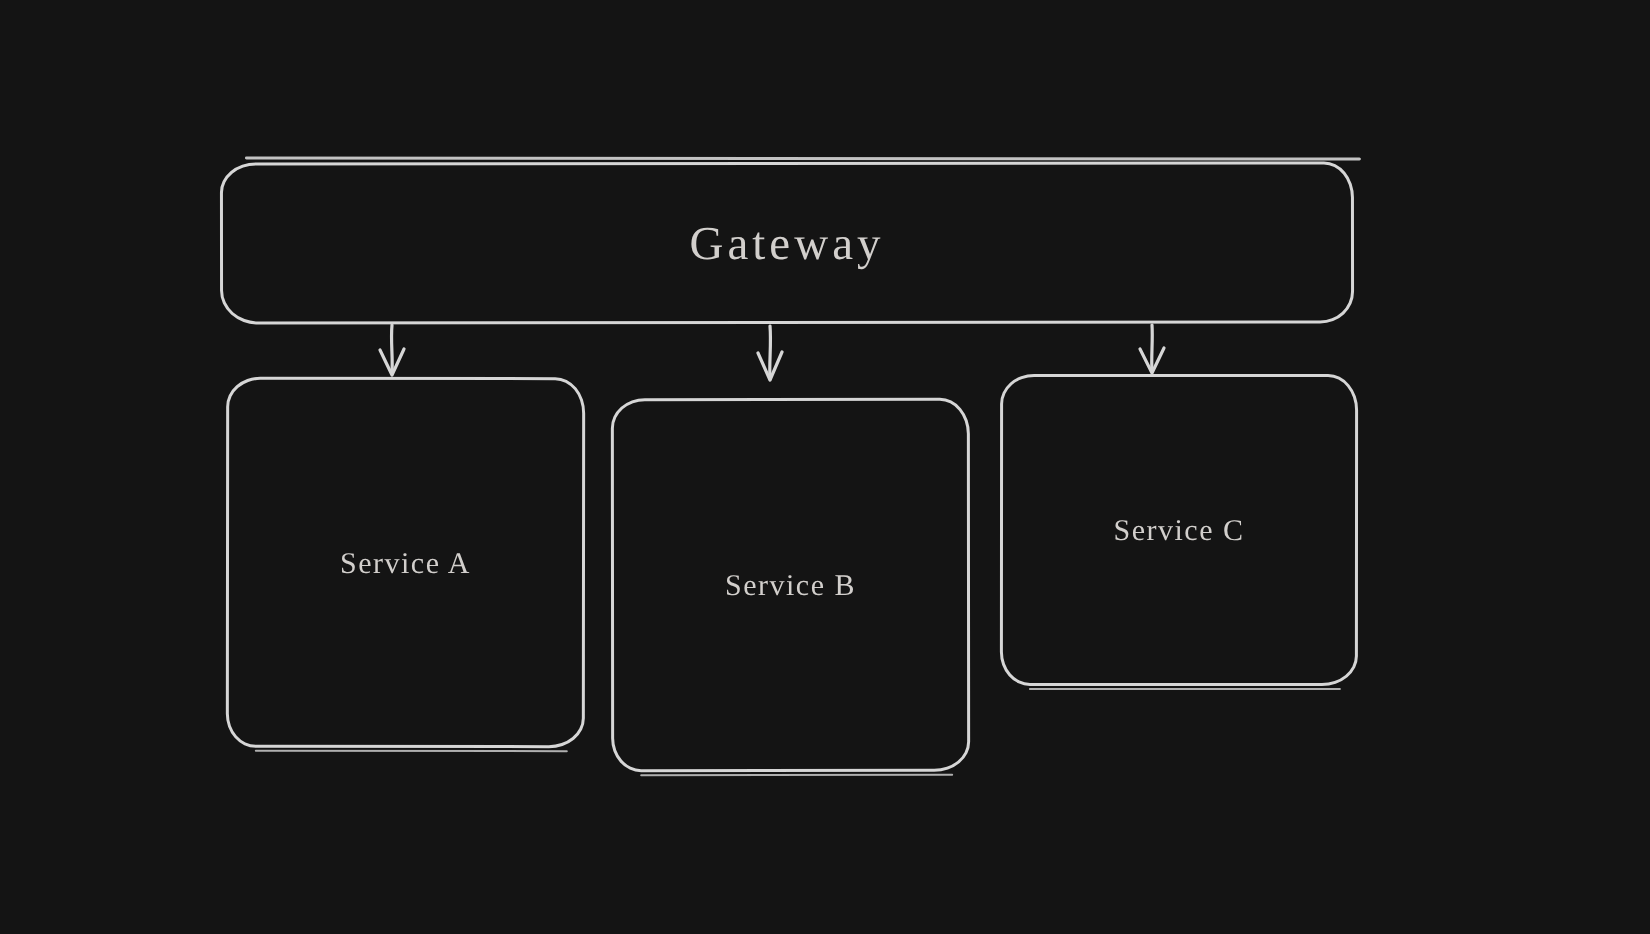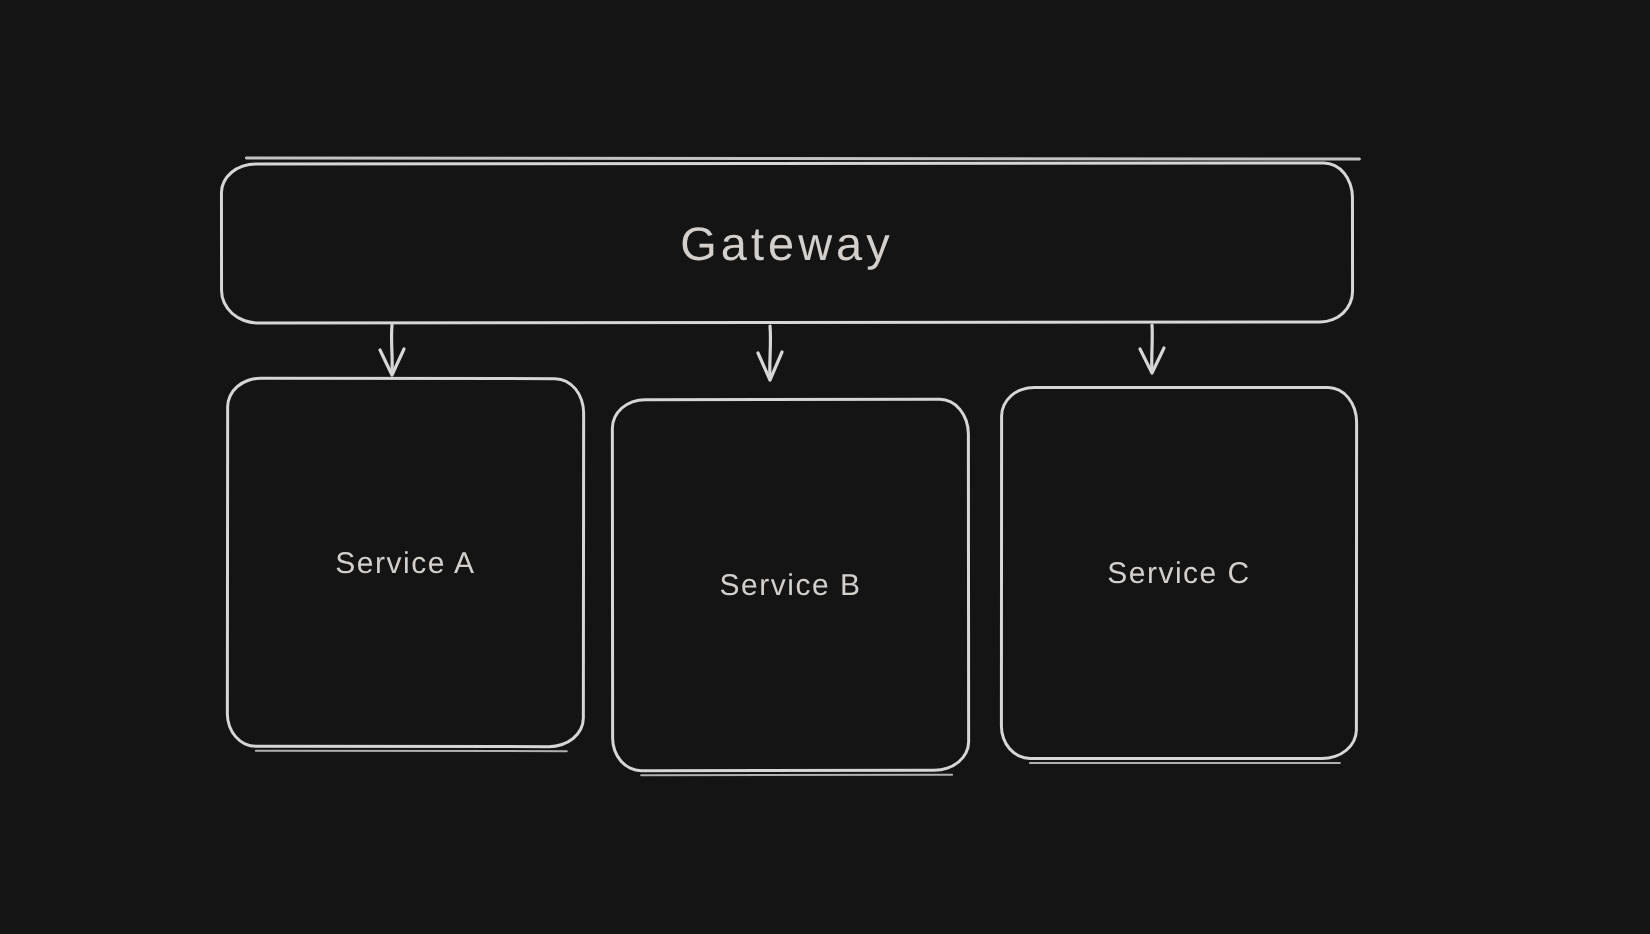--- a/index.html
+++ b/index.html
@@ -6,21 +6,21 @@
     --bg:#141414;
     --stroke:#d6d6d6;
     --text:#d2cfcc;
   }
   html,body{margin:0;padding:0;background:var(--bg);}
   .canvas{
     position:relative;
     width:1650px;height:934px;
     background:var(--bg);
     overflow:hidden;
-    font-family:Liberation Sans, sans-serif;
+    font-family:Liberation Serif, serif;
   }
   .node{
     position:absolute;
     border:3px solid var(--stroke);
     background:transparent;
     display:flex;align-items:center;justify-content:center;
     color:var(--text);
     box-sizing:border-box;
   }
   .node .label{
@@ -51,21 +51,21 @@
   
   .node-service{
     border-radius:34px 30px 36px 30px / 30px 36px 30px 34px;
   }
   .node-service .label{
     font-size:30px;
     letter-spacing:1.5px;
   }
   .node-service-a{left:226px;top:377px;width:359px;height:371px;transform:rotate(0.06deg);text-align:right;}
   .node-service-b{left:611px;top:374px;width:359px;height:374px;transform:rotate(-0.05deg);margin-top:24px;}
-  .node-service-c{left:1000px;top:374px;width:358px;height:374px;transform:rotate(0.04deg);margin-top:12px;}
+  .node-service-c{left:1000px;top:374px;width:358px;height:312px;transform:rotate(0.04deg);}
   
   .node-service::after{
     content:"";
     position:absolute;
     left:26px;right:14px;bottom:-7px;height:2.5px;
     background:var(--stroke);
     border-radius:3px;
     opacity:.8;
   }
   .edges-layer{

